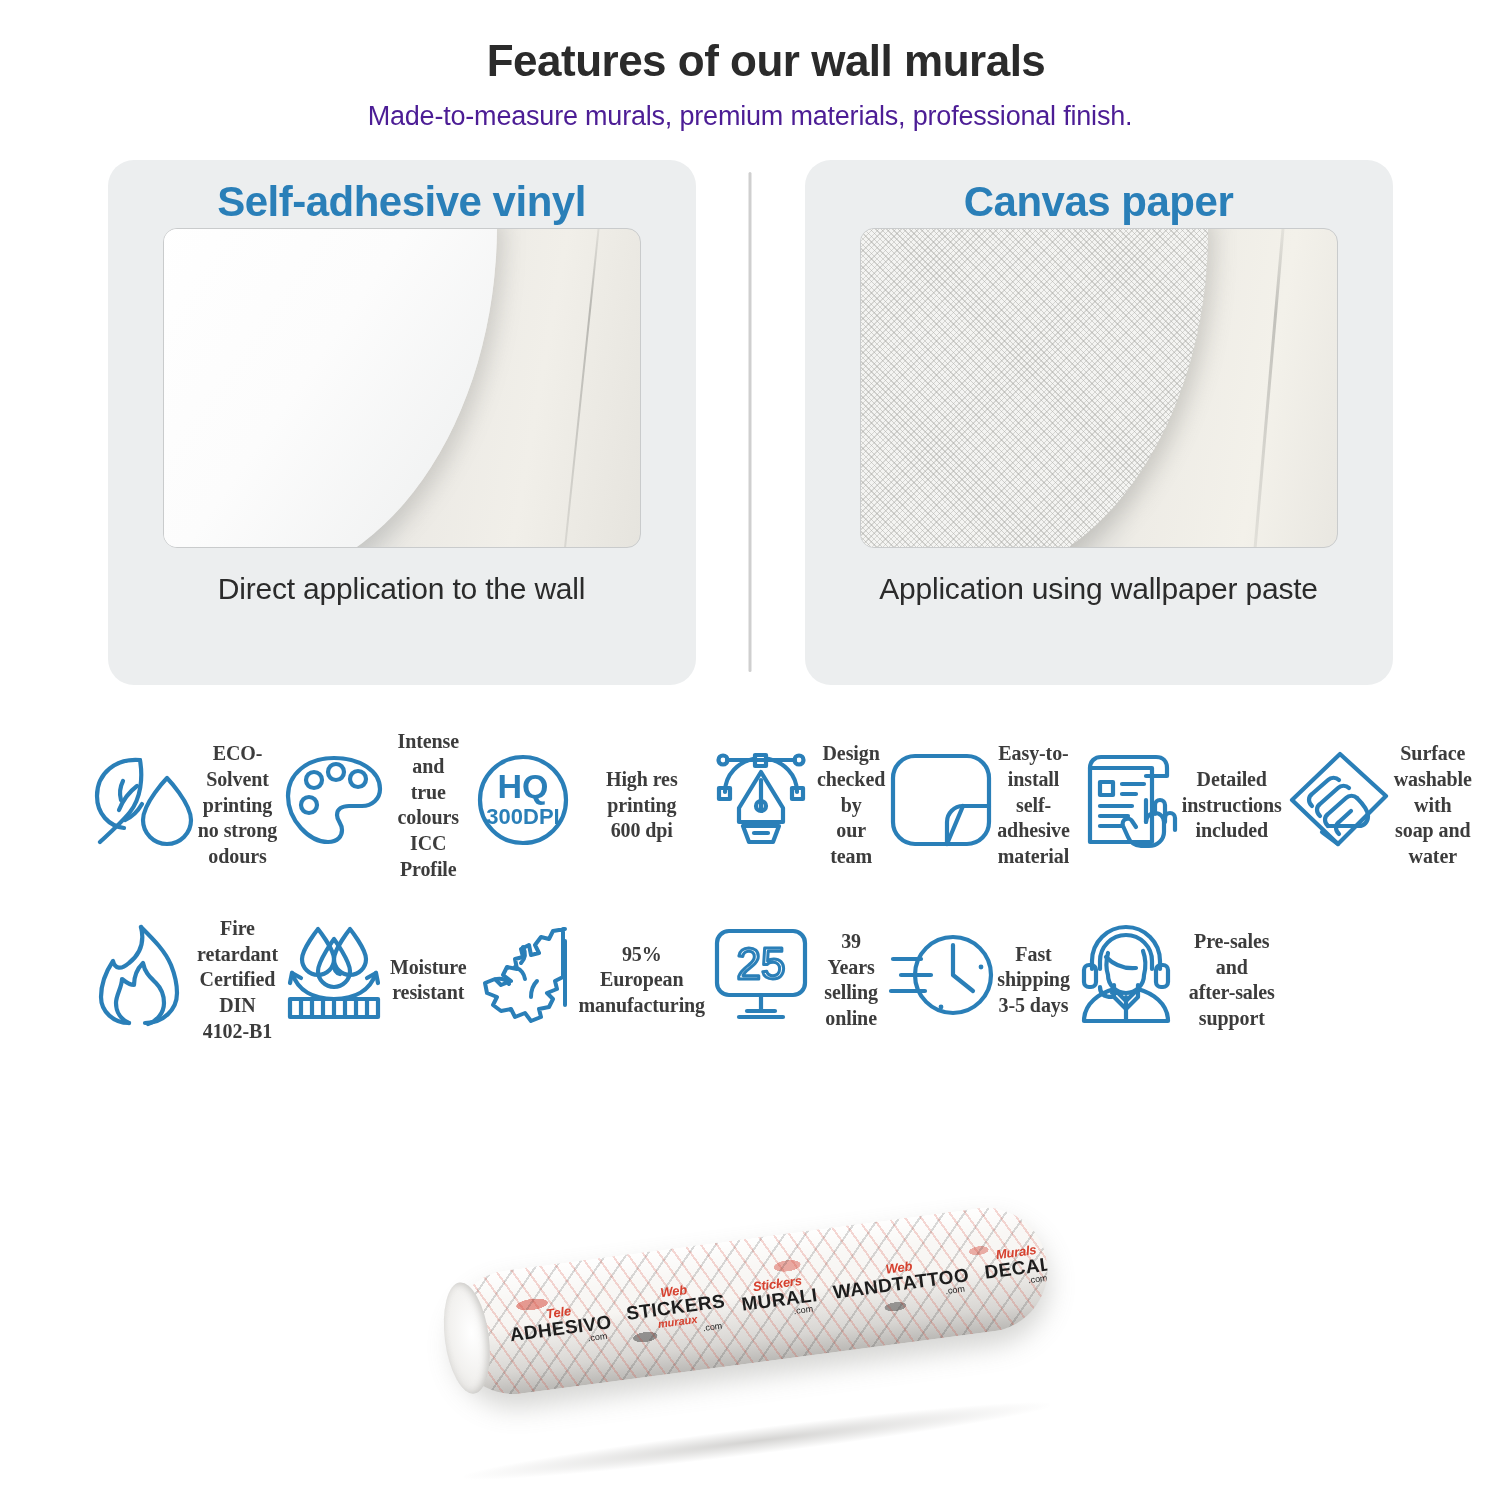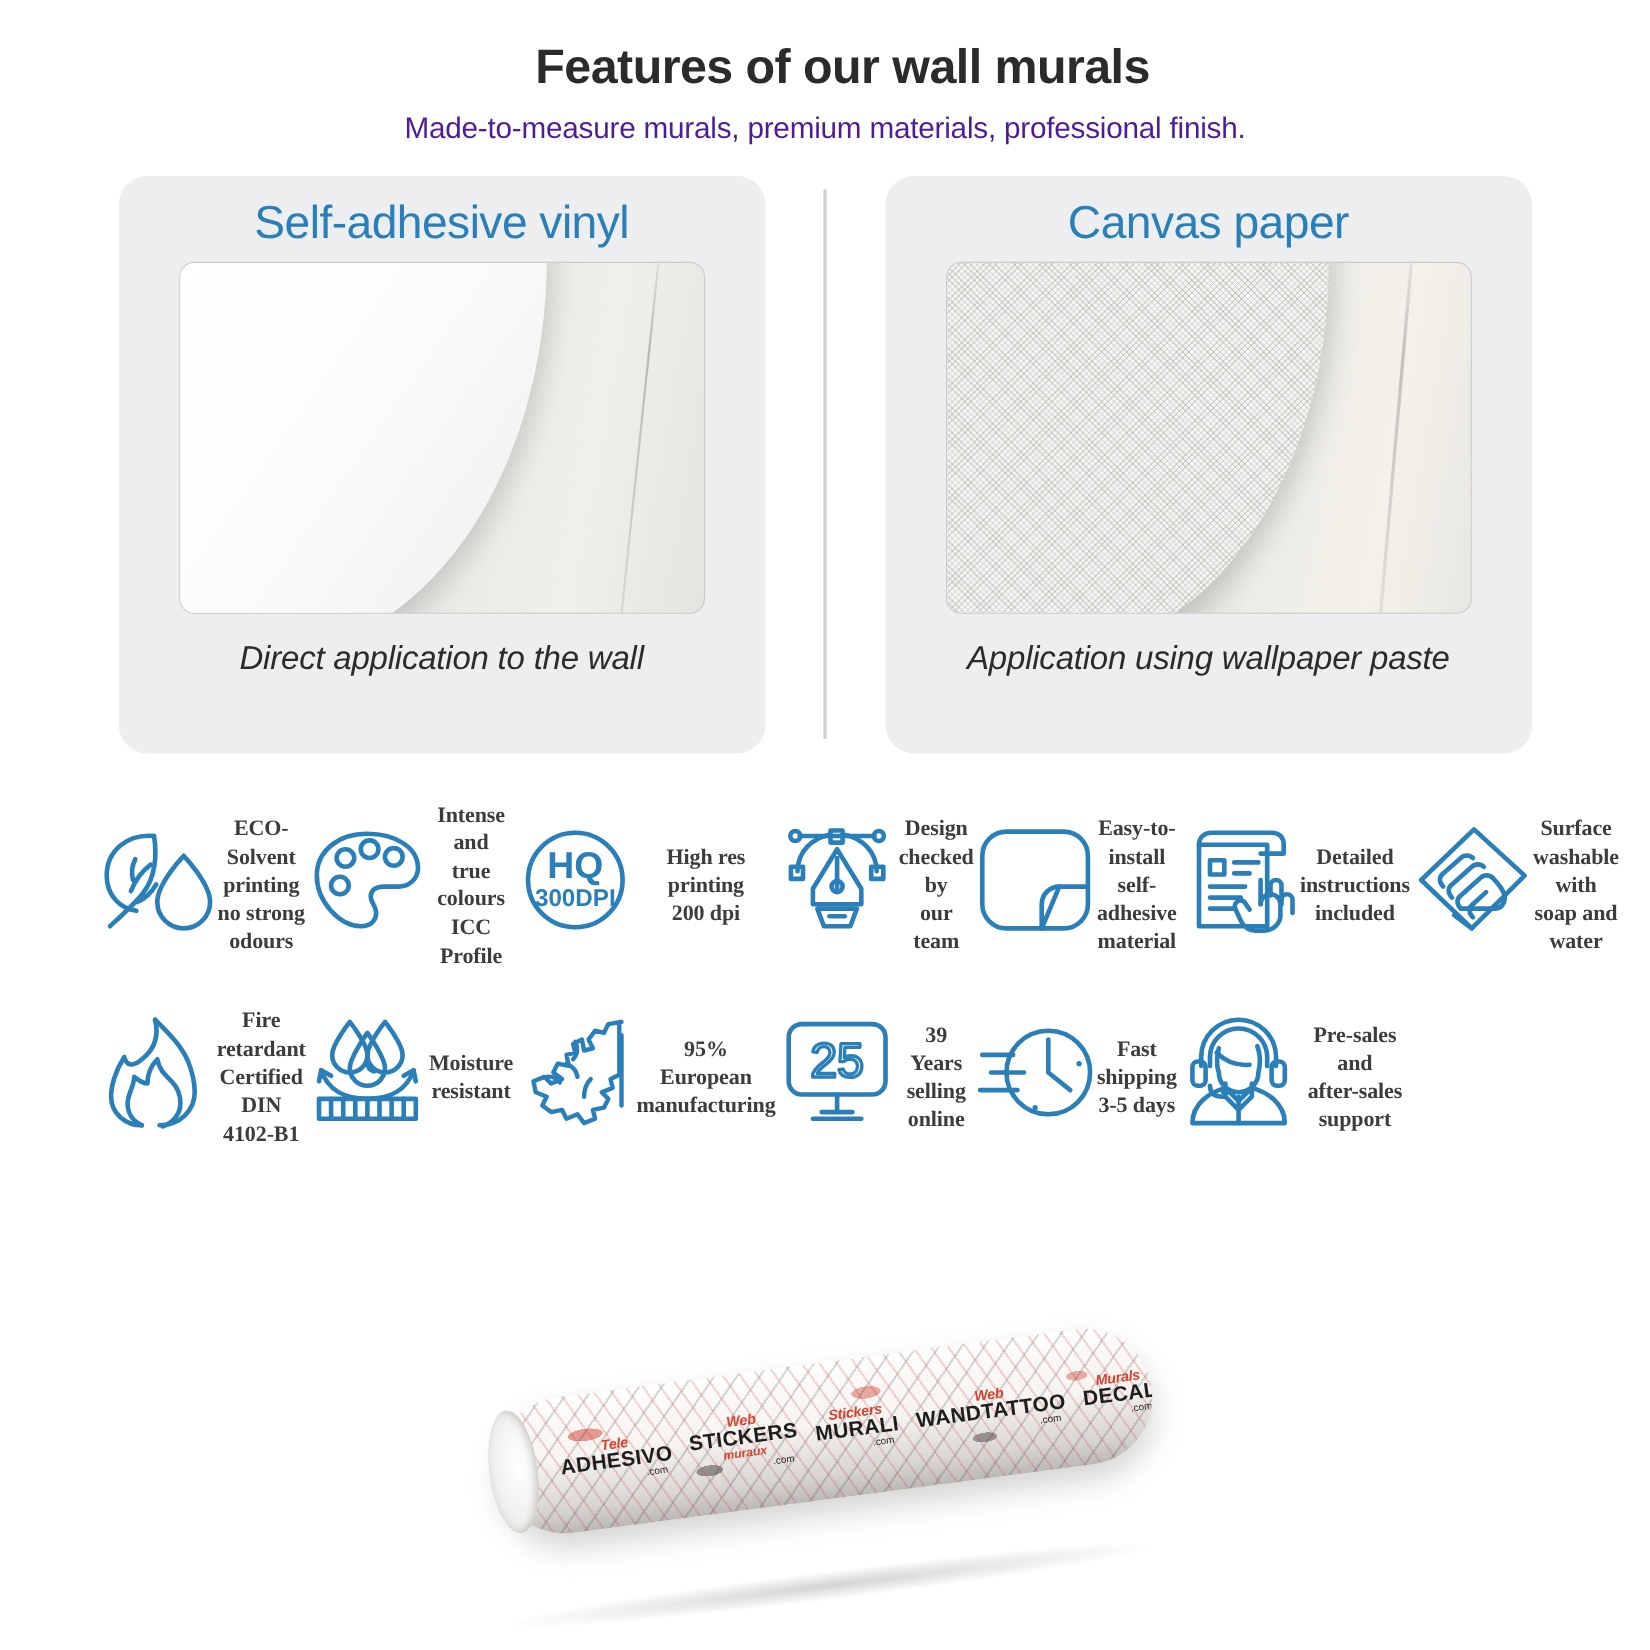--- a/index.html
+++ b/index.html
@@ -35,23 +35,23 @@
     background: #cfcfcf; transform: translateX(-1.5px); border-radius: 2px;
   }
   .panel {
     width: 588px; height: 525px;
     background: #eceeef;
     border-radius: 26px;
     display: flex; flex-direction: column; align-items: center;
     padding: 16px 22px 10px;
   }
   .panel-title {
-    font-size: 42px; font-weight: normal; color: #2a7fb8;
+    font-size: 42px; font-weight: bold; color: #2a7fb8;
     letter-spacing: -0.5px; line-height: 1.25; text-align: center;
-    margin-bottom: 10px;
+    margin-bottom: 0;
   }
   .photo {
     width: 478px; height: 320px; border-radius: 14px;
     border: 1px solid #c9cbcc; overflow: hidden; position: relative;
     background: #e9eaea;
   }
   
   .photo.vinyl {
     background:
       linear-gradient(100deg, #f7f8f9 0%, #f2f3f4 38%, #e3e4e2 47%, #eceae5 56%, #f1efe9 76%, #e6e4de 100%);
@@ -81,21 +81,21 @@
     border-radius: 0 0 70% 0 / 0 0 94% 0;
     box-shadow: 6px 10px 22px rgba(120,120,115,0.3);
   }
   .photo.canvas::after {
     content:""; position:absolute; right:14%; top:-12%; width:3px; height:128%;
     background: linear-gradient(180deg, rgba(150,150,145,0) 0%, rgba(145,145,140,0.5) 30%, rgba(150,150,145,0.1) 100%);
     transform: rotate(5deg);
   }
   .panel-caption {
     margin-top: 22px; font-size: 30px; color: #2b2b2b;
-    text-align: center; line-height: 1.28; letter-spacing: -0.2px; font-style: italic;
+    text-align: center; line-height: 1.28; letter-spacing: -0.2px;
   }
 
   
   .features {
     width: 1330px; margin: 34px auto 0;
     display: grid; grid-template-columns: repeat(7, 1fr);
     row-gap: 24px;
   }
   .feature { display: flex; flex-direction: row; align-items: center; }
   .feature .ico { height: 120px; display: flex; align-items: center; justify-content: center; }
@@ -221,21 +221,21 @@
 
     <div class="feature">
       <div class="ico">
         <svg width="112" height="104" viewBox="0 0 112 104" fill="none" stroke="#2a7fb8" stroke-width="4.2">
           <circle cx="56" cy="52" r="43"></circle>
           <text x="56" y="50" text-anchor="middle" font-family="Liberation Sans, sans-serif" font-size="34" font-weight="bold" fill="#2a7fb8" stroke="none">HQ</text>
           <text x="56" y="76" text-anchor="middle" font-family="Liberation Sans, sans-serif" font-size="22" font-weight="bold" fill="#2a7fb8" stroke="none">300DPI</text>
         </svg>
       </div>
       <div class="cap">High res printing
-200 dpi</div>
+600 dpi</div>
     </div>
 
     <div class="feature">
       <div class="ico">
         <svg width="112" height="104" viewBox="0 0 112 104" fill="none" stroke="#2a7fb8" stroke-width="4.2" stroke-linecap="round" stroke-linejoin="round">
           <path d="M22 12h68"></path>
           <circle cx="18" cy="12" r="4.5"></circle>
             <circle cx="94" cy="12" r="4.5"></circle>
           <rect x="50" y="7" width="11" height="11"></rect>
           <path d="M20 44c0-18 14-30 28-33"></path>

